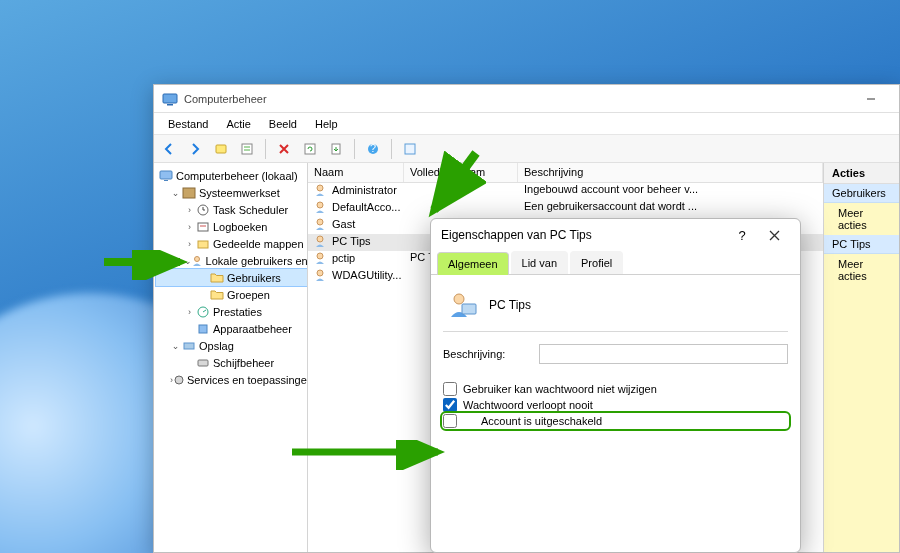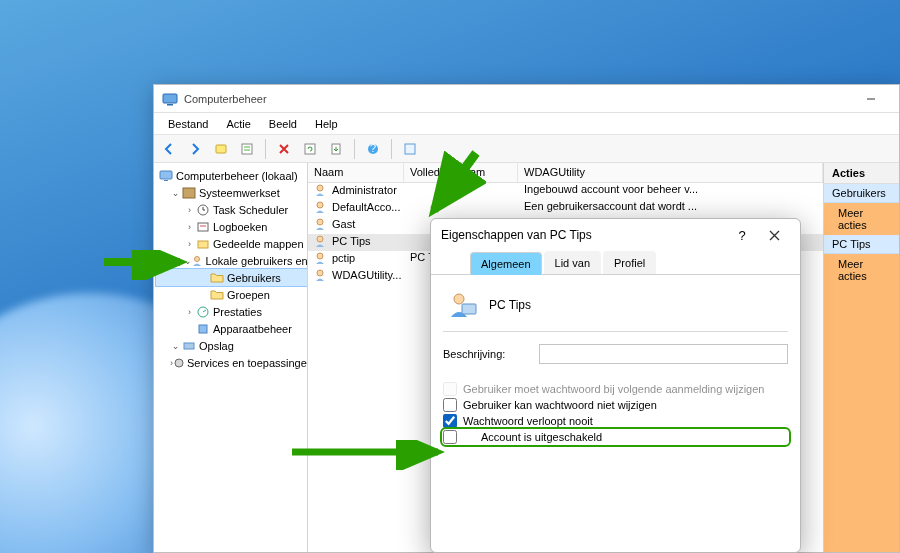--- a/index.html
+++ b/index.html
@@ -31,21 +31,21 @@
   .menubar { height: 22px; padding: 0 6px; display: flex; gap: 2px; align-items: center; border-bottom: 1px solid #e6e6e6; }
   .menubar span { padding: 2px 8px; }
 
   .toolbar { height: 28px; padding: 3px 4px; display: flex; align-items: center; gap: 4px; border-bottom: 1px solid #e0e0e0; background: #f7f7f7; }
   .tb-btn { width: 22px; height: 22px; border: 1px solid transparent; display: flex; align-items: center; justify-content: center; border-radius: 3px; }
   .tb-sep { width: 1px; height: 20px; background: #ccc; margin: 0 3px; }
 
   .body { display: flex; height: calc(100% - 28px - 22px - 28px); }
   .tree-pane { width: 154px; border-right: 1px solid #d4d4d4; padding: 4px 0 0 2px; overflow: hidden; }
   .list-pane { flex: 1; border-right: 1px solid #d4d4d4; background: #fff; overflow: hidden; }
-  .actions-pane { width: 75px; background: #fdba74; }
+  .actions-pane { width: 75px; background: #fef9c3; }
 
   
   .tree { font-size: 11px; white-space: nowrap; }
   .tree-row { display: flex; align-items: center; height: 17px; padding-left: 2px; }
   .tree-row.selected { background: #cde8ff; outline: 1px solid #94c8ff; }
   .tw  { width: 11px; text-align: center; color: #555; font-size: 9px; display: inline-block; }
   .tic { width: 16px; height: 14px; display: inline-flex; align-items: center; justify-content: center; margin-right: 2px; }
   .indent0 { padding-left: 2px; } .indent1 { padding-left: 14px; } .indent2 { padding-left: 28px; } .indent3 { padding-left: 42px; }
 
   
@@ -66,21 +66,21 @@
   .dialog {
     position: absolute; left: 430px; top: 218px; width: 371px; height: 335px;
     background: #fff; border: 1px solid #b8b8b8; box-shadow: 0 6px 30px rgba(0,0,0,.35); border-radius: 6px;
   }
   .dlg-title { display: flex; align-items: center; height: 32px; padding: 0 10px; }
   .dlg-title .t { flex: 1; font-size: 12px; }
   .dlg-help, .dlg-close { width: 32px; height: 28px; display: flex; align-items: center; justify-content: center; font-size: 13px; }
 
   .tabs { display: flex; border-bottom: 1px solid #d0d0d0; padding: 0 6px; }
   .tab { padding: 5px 10px; border: 1px solid transparent; border-bottom: none; margin-right: 2px; border-radius: 4px 4px 0 0; background:#f3f3f3;}
-  .tab.active { background:#7dd3fc; border-color:#d0d0d0; position: relative; top:1px;margin-left:33px; }
+  .tab.active { background:#bef264; border-color:#d0d0d0; position: relative; top:1px; }
 
   .dlg-body { padding: 10px 12px; }
   .dlg-user-head { display: flex; align-items: center; padding: 4px 0 10px 4px; border-bottom: 1px solid #d8d8d8; margin-bottom: 12px;}
   .dlg-user-head .avatar { width: 32px; height: 32px; margin-right: 10px; display: inline-flex; align-items: center; justify-content: center;}
   .form-row { display: flex; align-items: center; margin-bottom: 6px; }
   .form-row label { width: 96px; }
   .form-row input[type=text] { flex: 1; height: 20px; border: 1px solid #c5c5c5; padding: 0 4px; font-size: 11px;}
   .cb-row { display: flex; align-items: center; margin: 2px 0; }
   .cb-row input { width: 14px; height: 14px; margin-right: 6px; accent-color: #0a64c2; }
   .cb-row.dis label, .cb-row.dis input { opacity: .45; }
@@ -280,38 +280,47 @@
             </div>
             <div class="tree-row indent1">
               <span class="tw">⌄</span>
               <span class="tic">
                 <svg width="12" height="12">
                   <rect x="1" y="3" width="10" height="6" fill="#a9cbe8" stroke="#5c94cd"></rect>
                 </svg>
               </span>
               <span>Opslag</span>
             </div>
+            <div class="tree-row indent2">
+              <span class="tw"></span>
+              <span class="tic">
+                <svg width="12" height="12">
+                  <rect x="1" y="3" width="10" height="6" rx="1" fill="#d8d8d8" stroke="#777"></rect>
+                </svg>
+              </span>
+              <span>Schijfbeheer</span>
+            </div>
             <div class="tree-row indent1">
               <span class="tw">›</span>
               <span class="tic">
                 <svg width="12" height="12">
                   <circle cx="6" cy="6" r="4" fill="#d8d8d8" stroke="#666"></circle>
                 </svg>
               </span>
               <span>Services en toepassingen</span>
             </div>
           </div>
       </div>
     </div>
 
     <div class="list-pane">
       <div class="list-head">
         <div class="col-name">Naam</div>
         <div class="col-full">Volledige naam</div>
-        <div class="col-desc">WDAGUtility</div>
+        <div class="col-desc">Beschrijving</div>
       </div>
       <div id="list-rows">
           <div class="list-row">
             <div class="col-name">
               <span class="uicon">
                 <svg width="14" height="14">
                   <circle cx="6" cy="5" r="3" fill="#fbd7a8" stroke="#c9965e"></circle>
                   <path d="M2 13 Q6 8 10 13" fill="#8cbbe9"></path>
                 </svg>
               </span>
@@ -449,24 +458,20 @@
           </svg>
       </span>
       <span style="font-size:12px;">PC Tips</span>
     </div>
     <div class="form-row">
       <label>Beschrijving:</label>
       <input type="text" value="" style="">
     </div>
     <div style="height:10px"></div>
     <div id="checkbox-rows">
-        <div class="cb-row dis">
-          <input type="checkbox" disabled="" style="">
-          <label>Gebruiker moet wachtwoord bij volgende aanmelding wijzigen</label>
-        </div>
         <div class="cb-row">
           <input type="checkbox" style="">
           <label>Gebruiker kan wachtwoord niet wijzigen</label>
         </div>
         <div class="cb-row">
           <input type="checkbox" checked="" style="">
           <label>Wachtwoord verloopt nooit</label>
         </div>
         <div class="cb-row highlight">
           <input type="checkbox" style="">

